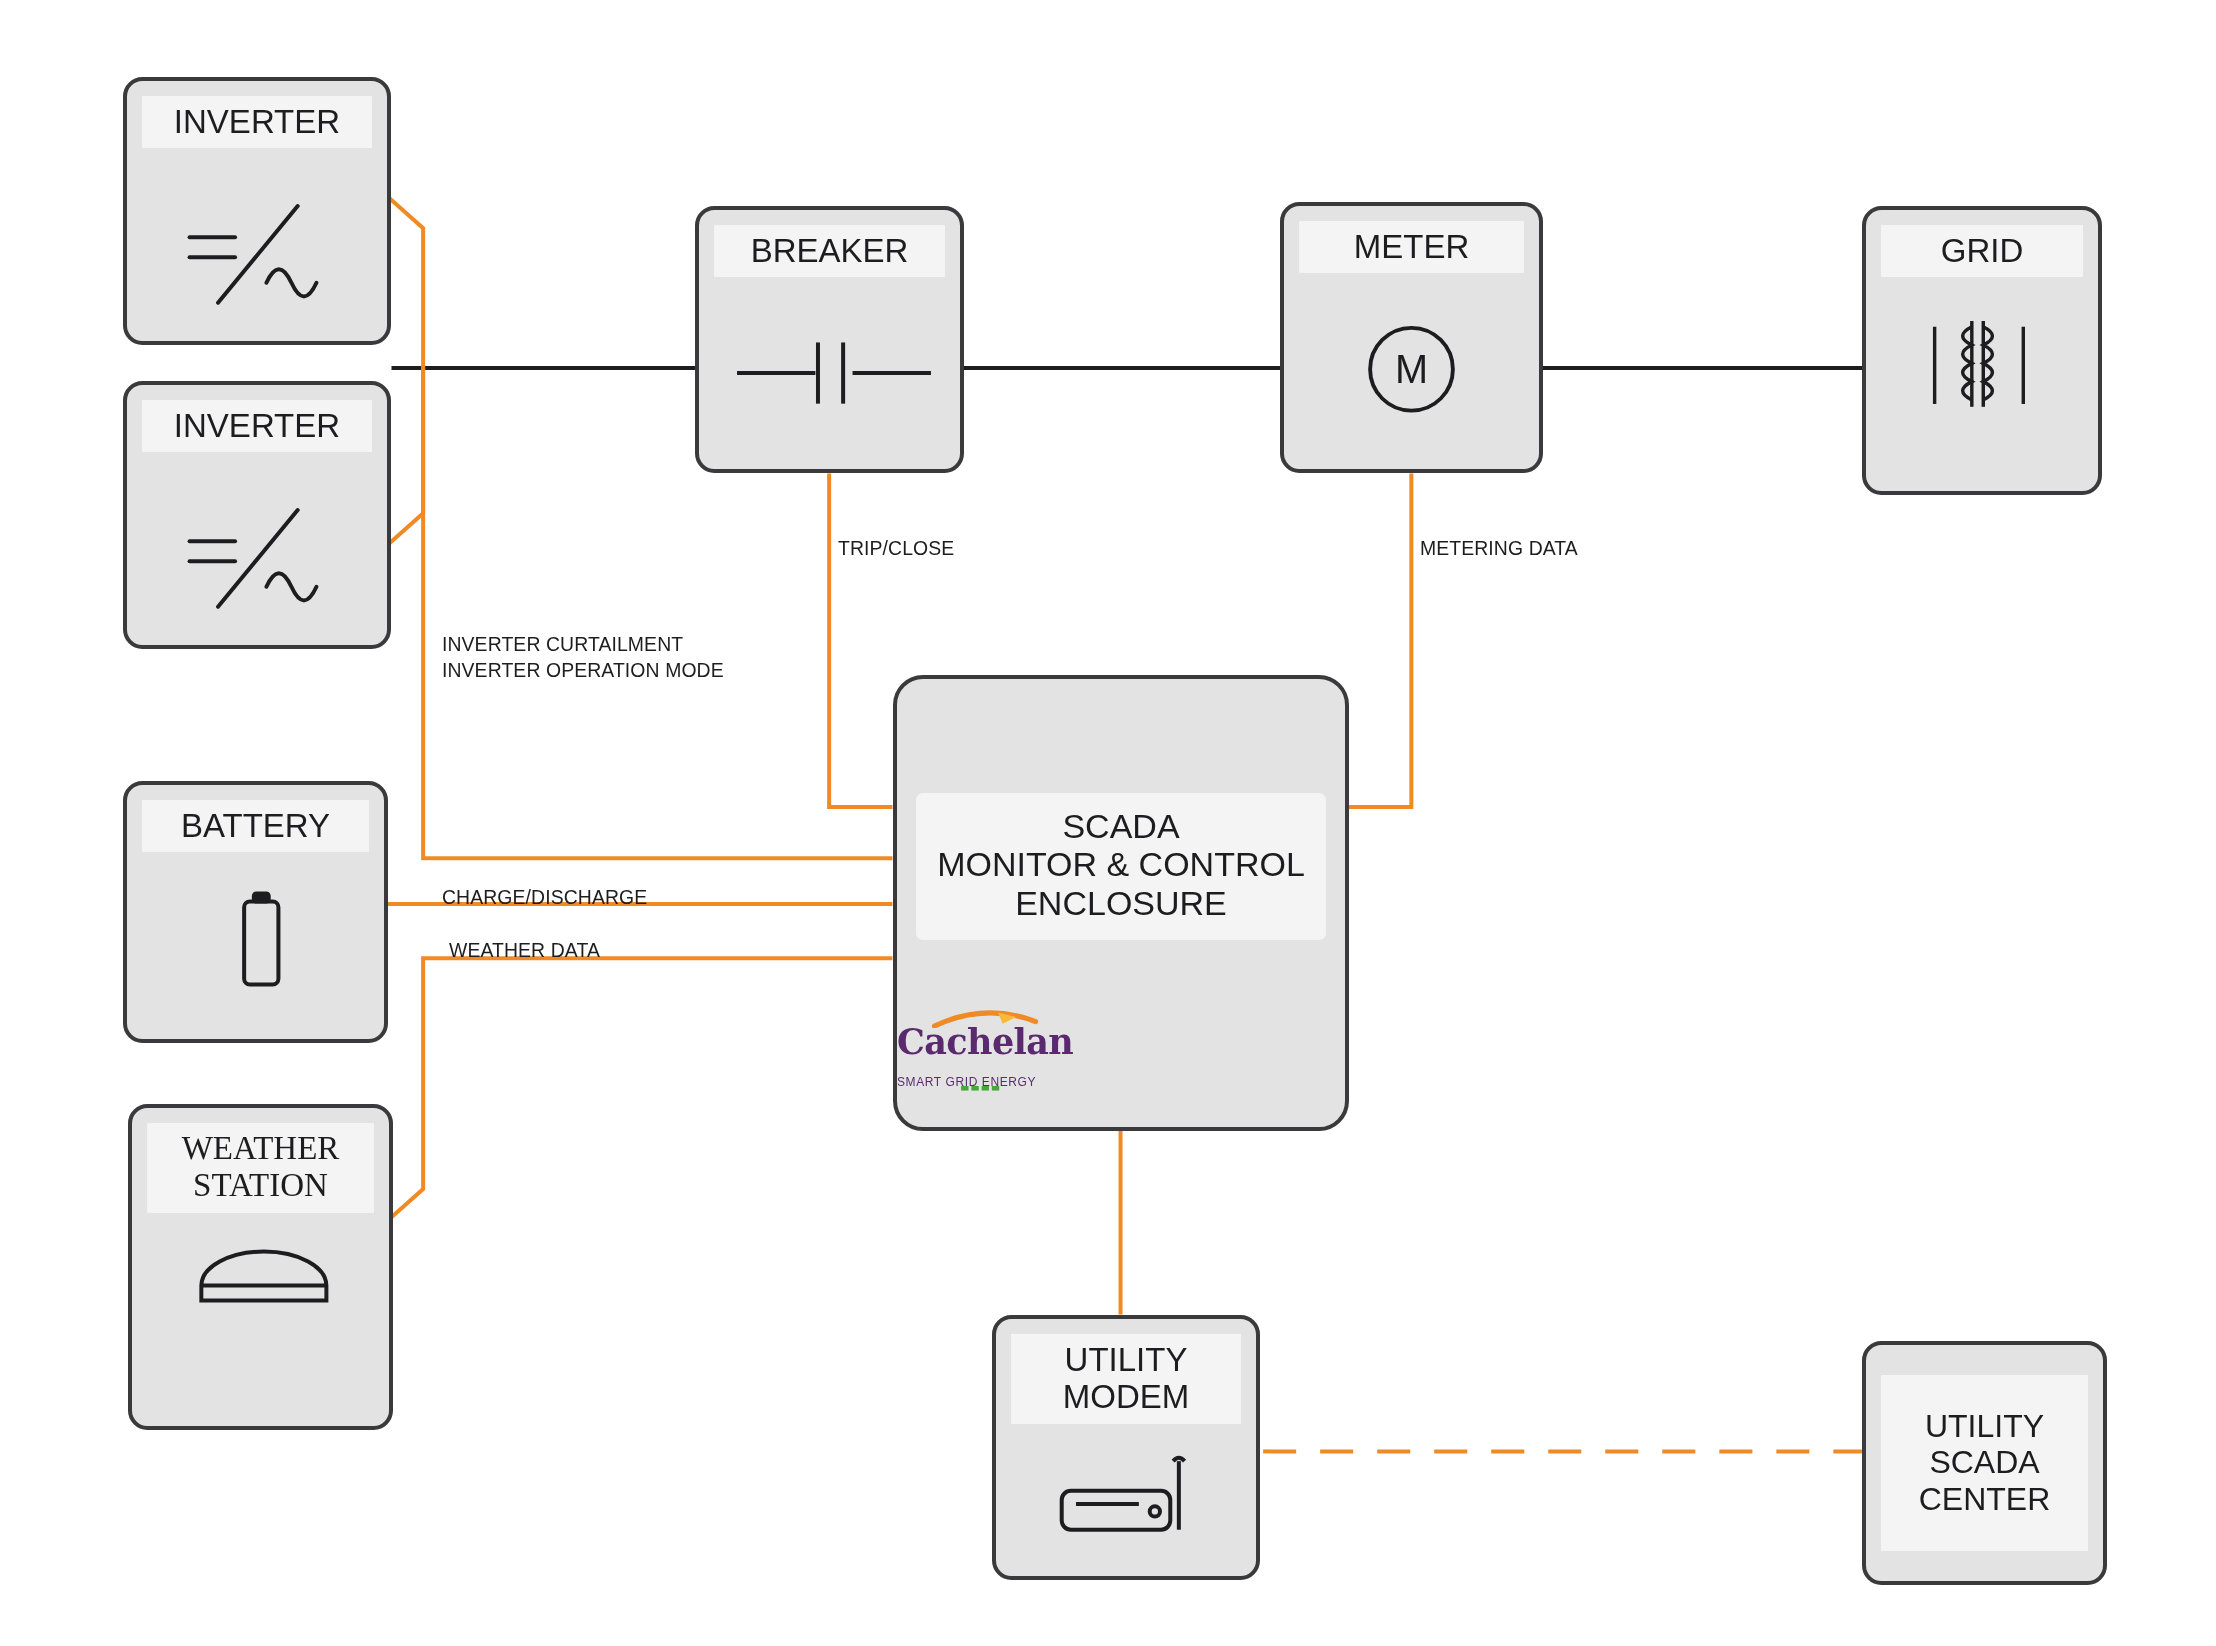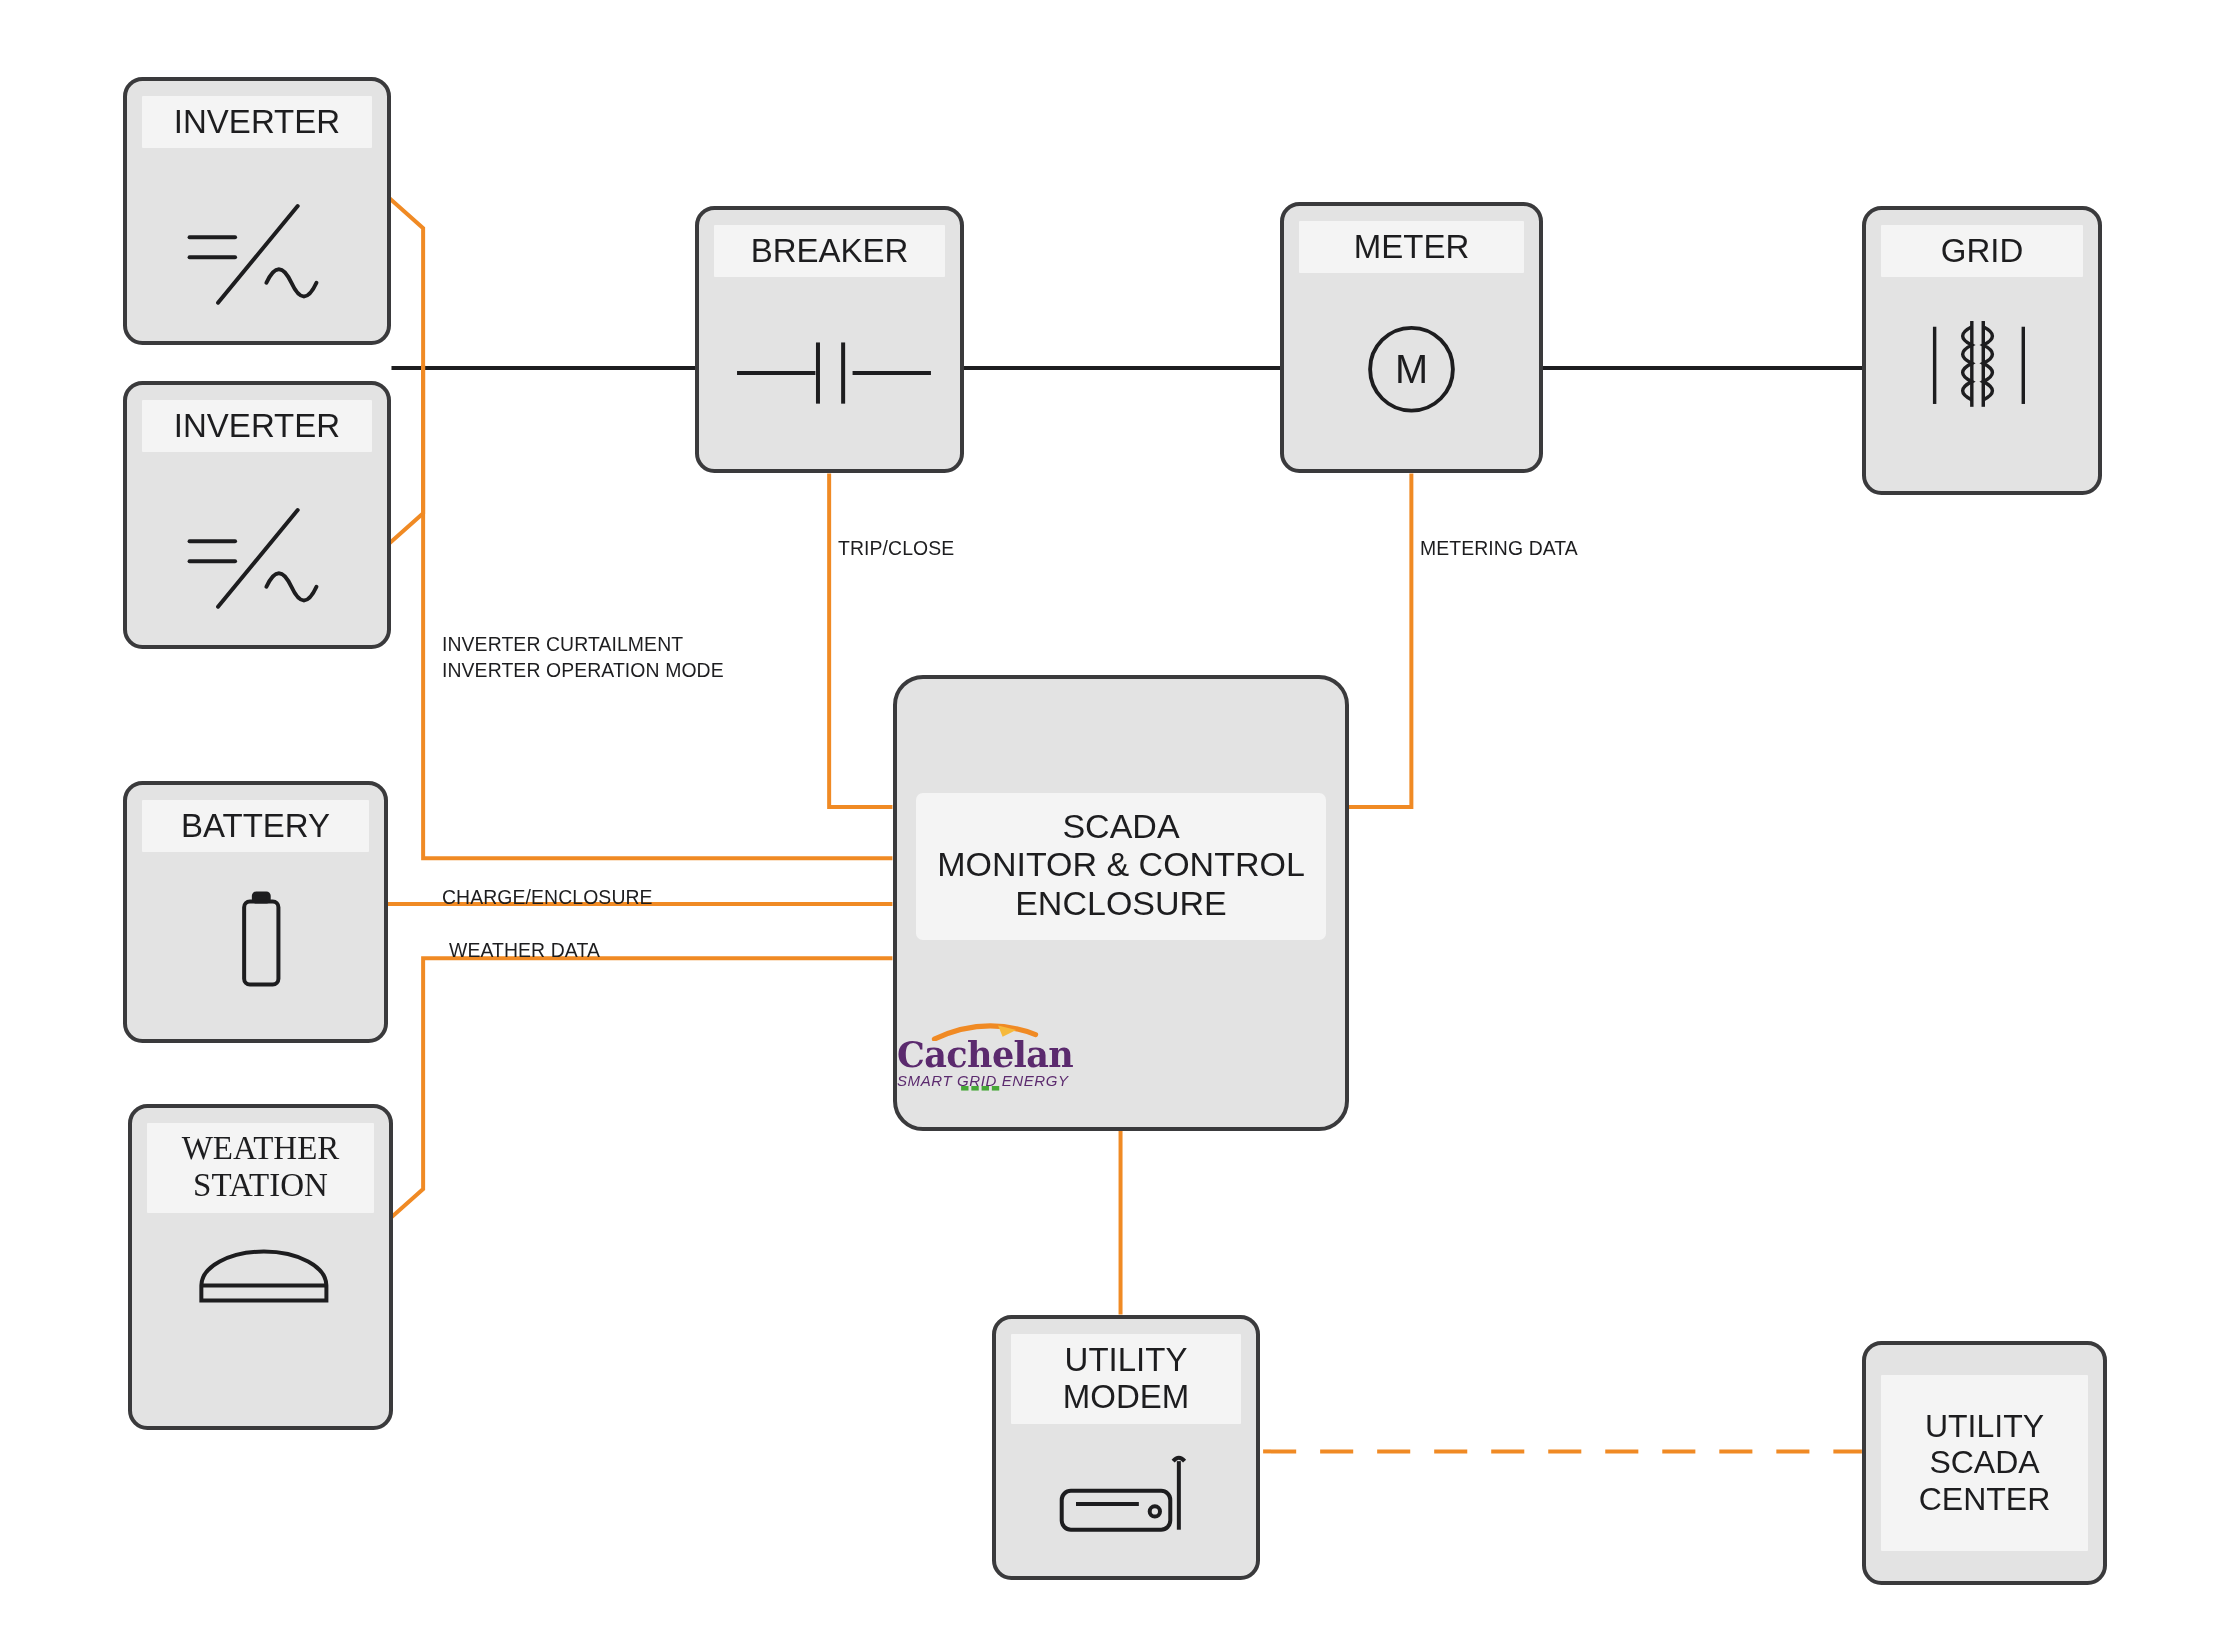--- a/index.html
+++ b/index.html
@@ -84,25 +84,24 @@
   }
   .brand-word {
     font-family: "DejaVu Serif", serif;
     font-weight: bold;
     font-size: 35px;
     color: #5b2a6e;
     letter-spacing: -0.6px;
     line-height: 1;
   }
   .brand-tag {
-    font-size: 15px;
+    font-size: 12px;
     color: #5b2a6e;
     letter-spacing: 0.6px;
-    margin-top: 0;
-    font-style: italic;
+    margin-top: 16px;
   }
   .brand-arc {
     position: absolute;
     left: 50%;
     transform: translateX(-50%);
     top: -15px;
   }
   .brand-dashes {
     position: absolute;
     left: 50%;
@@ -268,18 +267,18 @@
 CENTER</div>
   </div>
 
   <div class="edge-label" style="left:442px; top:632px;">INVERTER CURTAILMENT
 INVERTER OPERATION MODE</div>
 
   <div class="edge-label" style="left:838px; top:536px;">TRIP/CLOSE</div>
 
   <div class="edge-label" style="left:1420px; top:536px;">METERING DATA</div>
 
-  <div class="edge-label" style="left:442px; top:885px;">CHARGE/ENCLOSURE</div>
+  <div class="edge-label" style="left:442px; top:885px;">CHARGE/DISCHARGE</div>
 
   <div class="edge-label" style="left:442px; top:938px;margin-left:7px;">WEATHER DATA</div>
 
 </div>
 
 
 </body></html>

